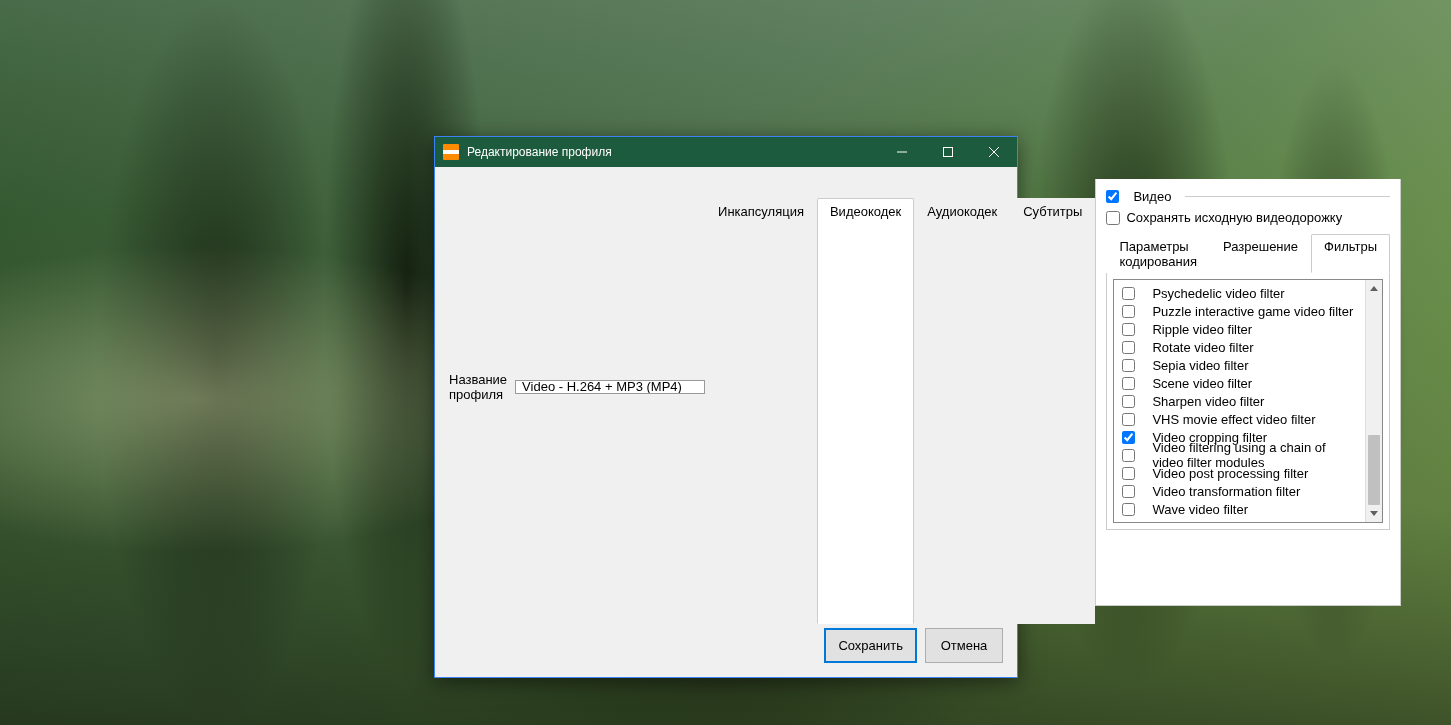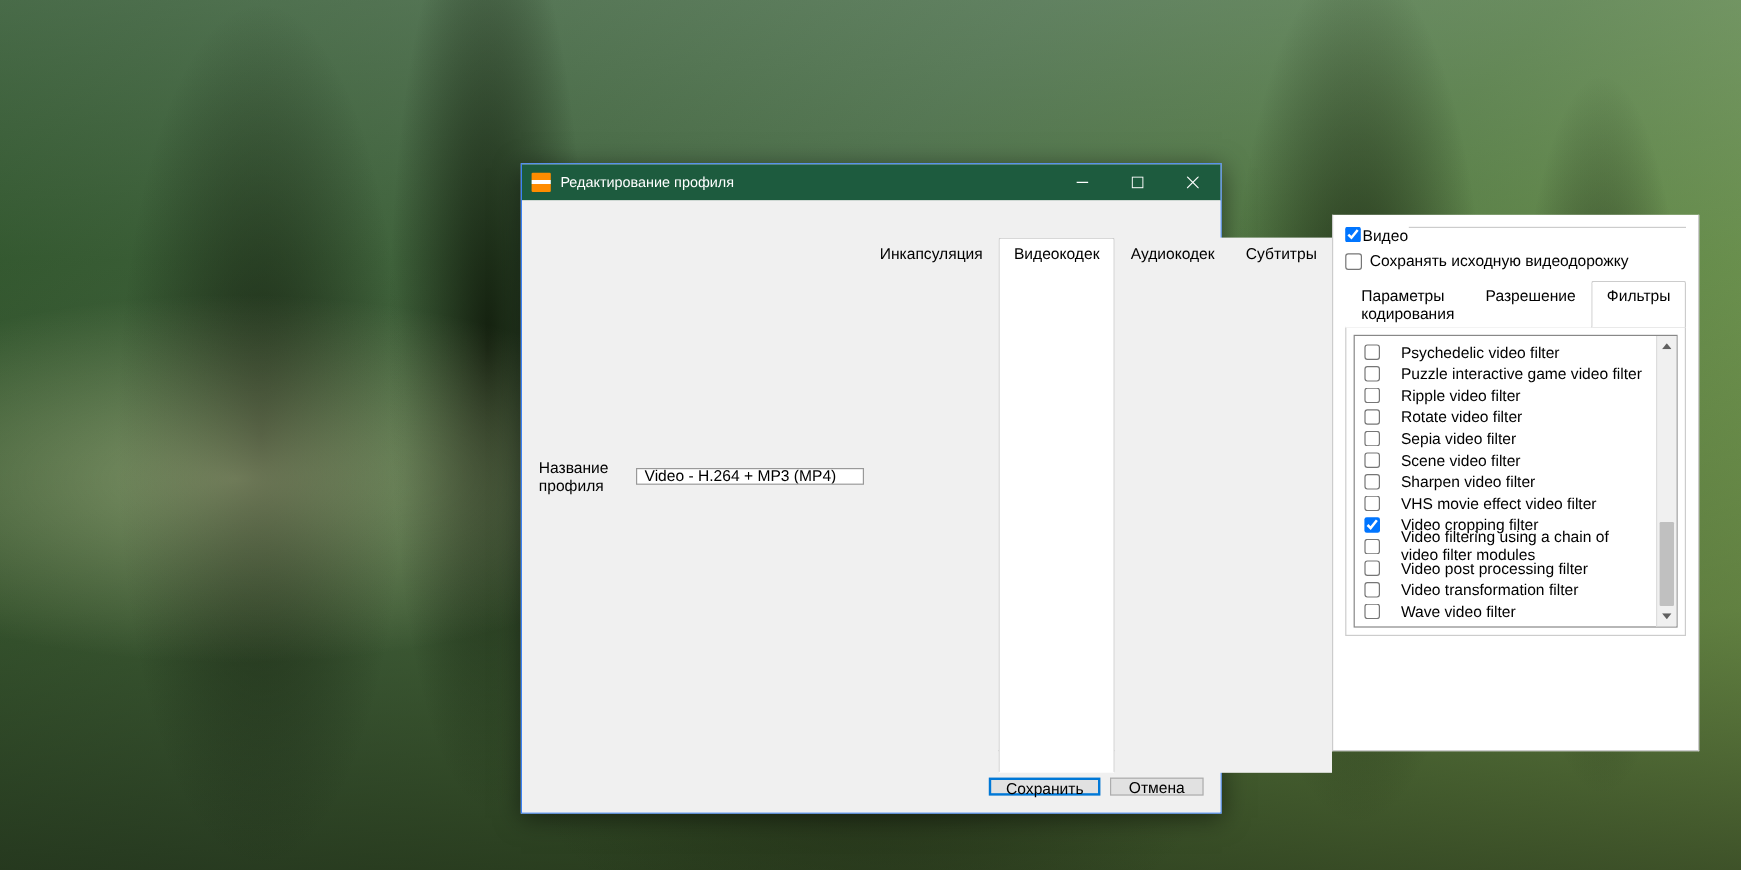--- a/index.html
+++ b/index.html
@@ -80,21 +80,20 @@
   margin-bottom: 12px;
 }
 .profile-row label { font-size: 13px; color: #000; }
 .profile-row input {
   flex: 1;
   height: 14px;
   border: 1px solid #999;
   padding: 0 6px;
   font-size: 13px;
   background: #fff;
-  margin-left: 15px;
 }
 .tabs-main {
   display: flex;
   border-bottom: 1px solid #ccc;
 }
 .tab-main {
   padding: 5px 12px;
   font-size: 13px;
   background: #f0f0f0;
   border: 1px solid transparent;
@@ -118,22 +117,22 @@
   flex: 1;
   display: flex;
   flex-direction: column;
 }
 .group-video {
   border: none;
   margin-bottom: 4px;
 }
 .group-label-row {
   display: flex;
-  align-items: flex-start;
-  gap: 1px;
+  align-items: center;
+  gap: 14px;
   margin-bottom: 6px;
 }
 .group-label-row .line {
   flex: 1;
   height: 1px;
   background: #ccc;
 }
 .checkbox-row {
   display: flex;
   align-items: center;
@@ -229,21 +228,21 @@
 }
 .dialog-footer {
   padding: 10px 14px 14px;
   display: flex;
   justify-content: flex-end;
   gap: 8px;
   background: #f0f0f0;
 }
 .btn {
   min-width: 78px;
-  height: 15px;
+  height: 35px;
   border: 1px solid #adadad;
   background: #e1e1e1;
   font-size: 13px;
   cursor: pointer;
   padding: 0 12px;
 }
 .btn.primary {
   border: 2px solid #0078d7;
   background: #e1e1e1;
 }

